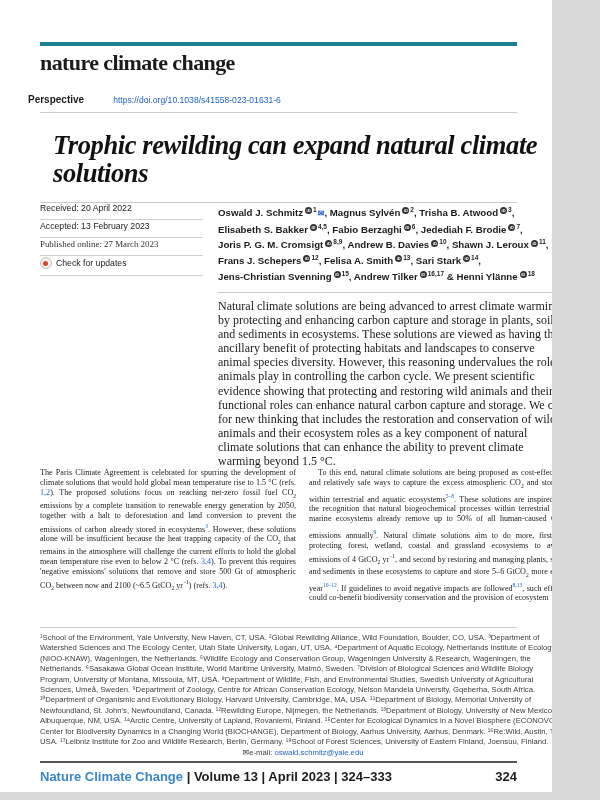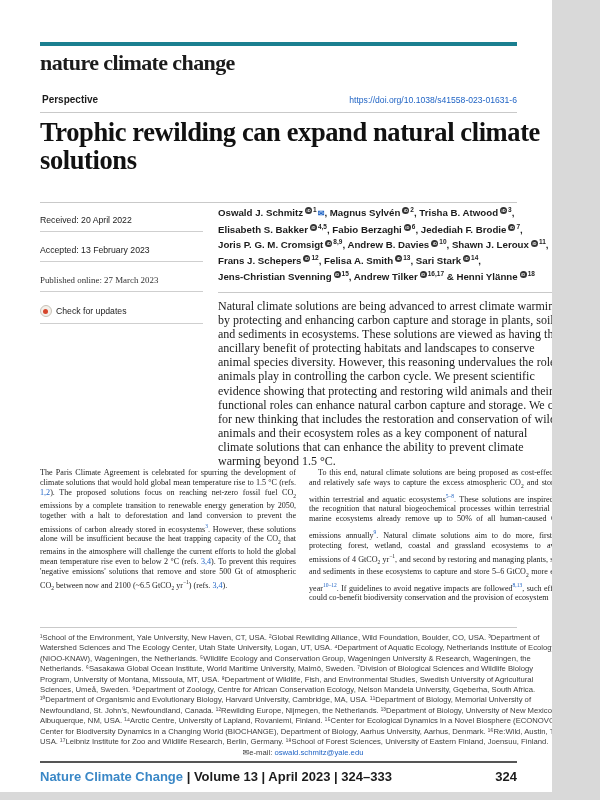--- a/index.html
+++ b/index.html
@@ -18,38 +18,38 @@
   }
   
   .brandbar{position:absolute;left:40px;right:35px;top:42px;height:4px;background:#1a7f90;}
   .logo{
     position:absolute;left:40px;top:50px;
     font-family:"Liberation Serif",serif;
     font-size:22px;font-weight:bold;color:#1c1c1c;
     letter-spacing:-0.6px;
   }
   .ptype-row{
-    position:absolute;left:42px;right:35px;top:94px;
-    display:flex;justify-content:space-between;align-items:baseline;
+    position:absolute;left:28px;right:35px;top:94px;
+    display:flex;align-items:baseline;
   }
   .ptype{font-size:10px;font-weight:bold;color:#1c1c1c;}
   .doi{font-size:8.6px;color:#1f63c4;text-decoration:none;padding-left:29px;}
   .rule-full{position:absolute;left:40px;right:35px;height:1px;background:#c9c9c9;}
   .rule-head{top:112px;}
   .rule-meta-top{top:202px;}
   .title{
     position:absolute;left:40px;top:118px;width:505px;
     font-family:"Liberation Serif",serif;
     font-size:26.5px;font-weight:bold;color:#111;
     line-height:1.06;letter-spacing:-0.4px;
   }
   
   .meta{position:absolute;left:40px;top:202px;width:163px;}
   .meta-row{
-    padding:13px 0 6px 0;border-bottom:1px solid #cfcfcf;
+    padding:1px 0 6px 0;border-bottom:1px solid #cfcfcf;
     font-size:8.7px;color:#222;
   }
   .meta-row.serifish{font-family:"Liberation Serif",serif;font-size:8.9px;color:#333;}
   .check-row{display:flex;align-items:center;gap:4px;}
   .crossmark{
     width:10px;height:10px;border-radius:50%;
     background:#f4f0ea;border:1px solid #c8c2b8;
     position:relative;flex:none;
   }
   .crossmark::after{
@@ -115,21 +115,21 @@
 
   <div class="brandbar"></div>
   <div class="logo">nature climate change</div>
 
   <div class="ptype-row">
     <span class="ptype">Perspective</span>
     <a class="doi">https://doi.org/10.1038/s41558-023-01631-6</a>
   </div>
   <div class="rule-full rule-head"></div>
 
-  <h1 class="title" style="margin:0;">Trophic rewilding can expand natural climate solutions</h1>
+  <h1 class="title" style="margin:13px;font-style:italic;">Trophic rewilding can expand natural climate solutions</h1>
 
   <div class="rule-full rule-meta-top"></div>
 
   <div class="meta">
     <div class="meta-row">Received: 20 April 2022</div>
     <div class="meta-row">Accepted: 13 February 2023</div>
     <div class="meta-row serifish">Published online: 27 March 2023</div>
     <div class="meta-row check-row">
       <span class="crossmark"></span>
       <span>Check for updates</span>

